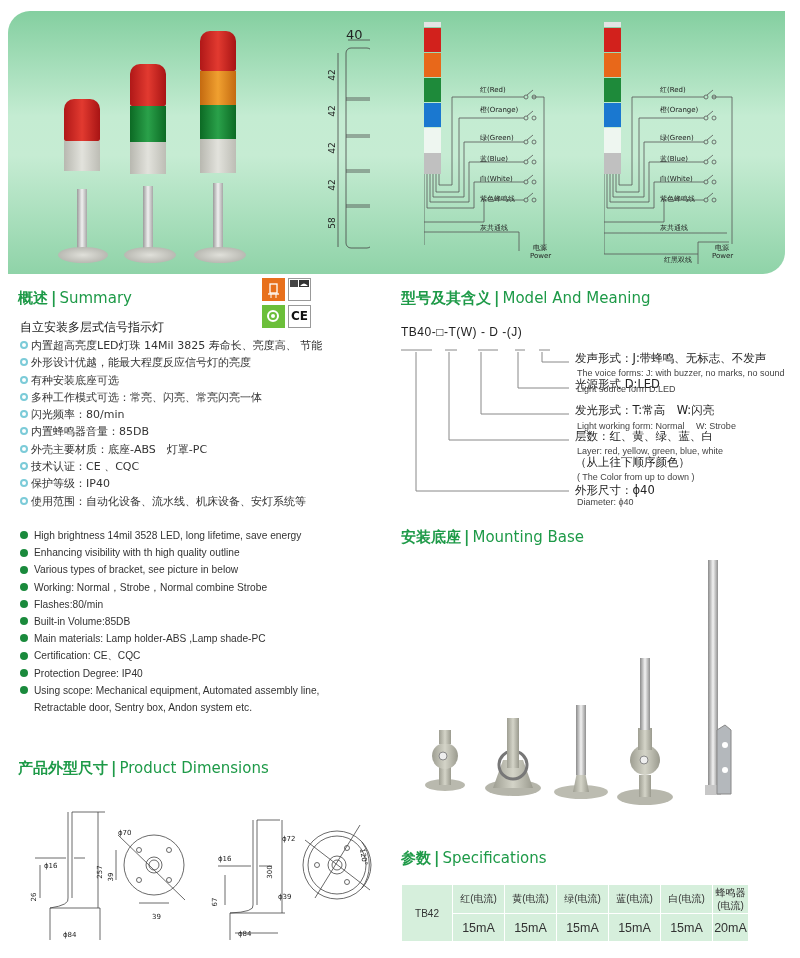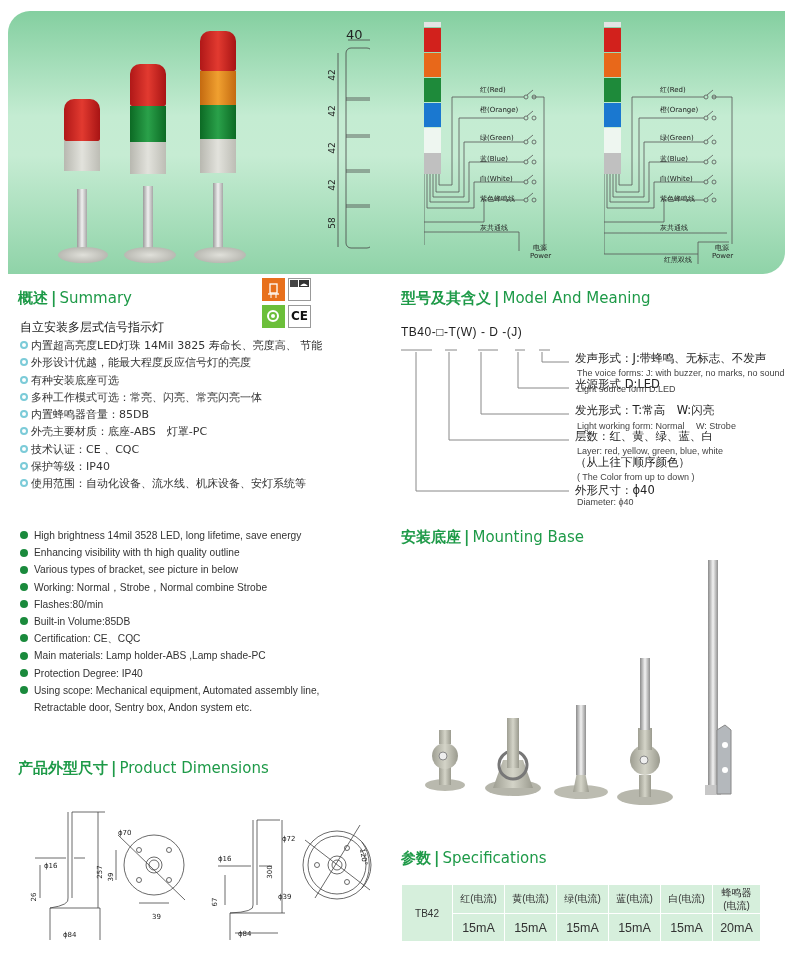--- a/index.html
+++ b/index.html
@@ -233,36 +233,37 @@
   </div>
   <div class="ci" style="left:26px;top:27px;background:#fff;border:1px solid #999;font-size:12px;font-weight:bold;text-align:center;line-height:21px;color:#111;">CE</div>
 </div>
 
 <div class="cn-title">自立安装多层式信号指示灯</div>
 <ul class="cn-list">
   <li><span class="ring"></span><span>内置超高亮度LED灯珠 14Mil 3825 寿命长、亮度高、 节能</span></li>
   <li><span class="ring"></span><span>外形设计优越，能最大程度反应信号灯的亮度</span></li>
   <li><span class="ring"></span><span>有种安装底座可选</span></li>
   <li><span class="ring"></span><span>多种工作模式可选：常亮、闪亮、常亮闪亮一体</span></li>
+  <li><span class="ring"></span><span>闪光频率：80/min</span></li>
   <li><span class="ring"></span><span>内置蜂鸣器音量：85DB</span></li>
   <li><span class="ring"></span><span>外壳主要材质：底座-ABS　灯罩-PC</span></li>
   <li><span class="ring"></span><span>技术认证：CE 、CQC</span></li>
   <li><span class="ring"></span><span>保护等级：IP40</span></li>
   <li><span class="ring"></span><span>使用范围：自动化设备、流水线、机床设备、安灯系统等</span></li>
 </ul>
 
 <ul class="en-list">
   <li><span class="dot"></span><span>High brightness 14mil 3528 LED, long lifetime, save energy</span></li>
   <li><span class="dot"></span><span>Enhancing visibility with th high quality outline</span></li>
   <li><span class="dot"></span><span>Various types of bracket, see picture in below</span></li>
   <li><span class="dot"></span><span>Working: Normal，Strobe，Normal combine Strobe</span></li>
   <li><span class="dot"></span><span>Flashes:80/min</span></li>
   <li><span class="dot"></span><span>Built-in Volume:85DB</span></li>
+  <li><span class="dot"></span><span>Main materials: Lamp holder-ABS ,Lamp shade-PC</span></li>
   <li><span class="dot"></span><span>Certification: CE、CQC</span></li>
-  <li><span class="dot"></span><span>Main materials: Lamp holder-ABS ,Lamp shade-PC</span></li>
   <li><span class="dot"></span><span>Protection Degree: IP40</span></li>
   <li><span class="dot"></span><span>Using scope: Mechanical equipment, Automated assembly line,</span></li>
   <li class="cont"><span>Retractable door, Sentry box, Andon system etc.</span></li>
 </ul>
 
 <div class="heading" style="left:401px;top:289px;">
   <span>型号及其含义</span><span class="sep">|</span><span class="en">Model And Meaning</span>
 </div>
 <div class="model-code">TB40-□-T(W) - D -(J)</div>
 <svg class="model-svg" width="180" height="160" viewBox="0 0 180 160">
@@ -419,21 +420,21 @@
 </div>
 <table class="spec-table">
   <tbody>
       <tr class="hdr">
     <td rowspan="2" style="width:51px;">TB42</td>
     <td style="width:52px;">红(电流)</td>
     <td style="width:52px;">黄(电流)</td>
     <td style="width:52px;">绿(电流)</td>
     <td style="width:52px;">蓝(电流)</td>
     <td style="width:52px;">白(电流)</td>
-    <td style="width:48px;line-height:13px;"><span>蜂鸣器</span><br><span>(电流)</span></td>
+    <td style="width:36px;line-height:13px;"><span>蜂鸣器</span><br><span>(电流)</span></td>
   </tr>
   <tr class="val">
     <td>15mA</td>
     <td>15mA</td>
     <td>15mA</td>
     <td>15mA</td>
     <td>15mA</td>
     <td>20mA</td>
   </tr>
 </tbody>

